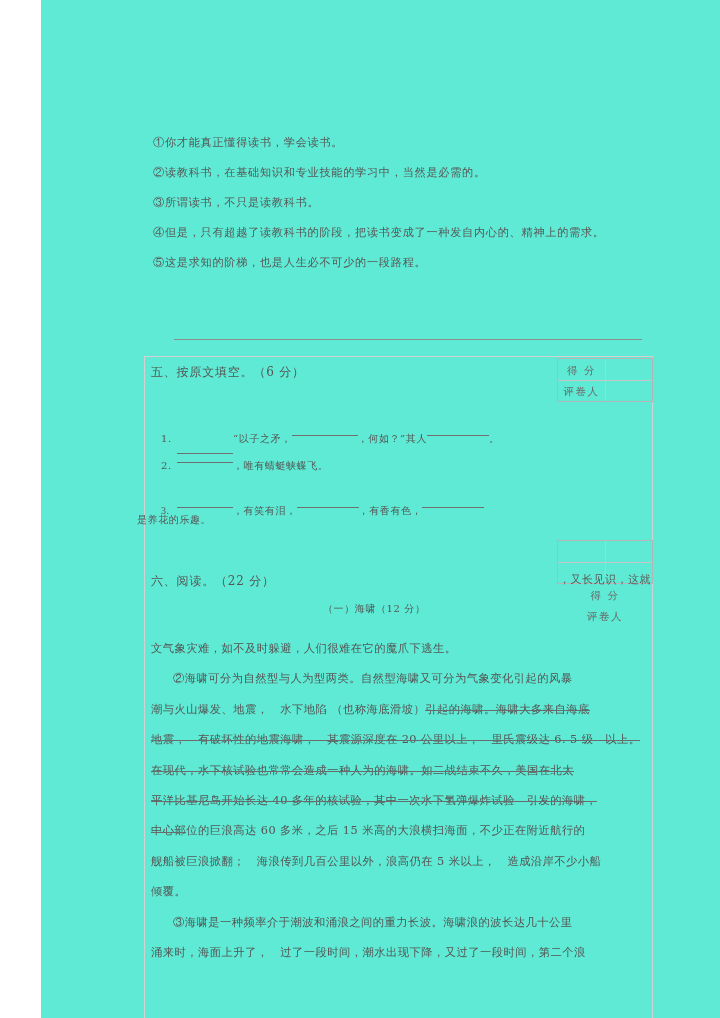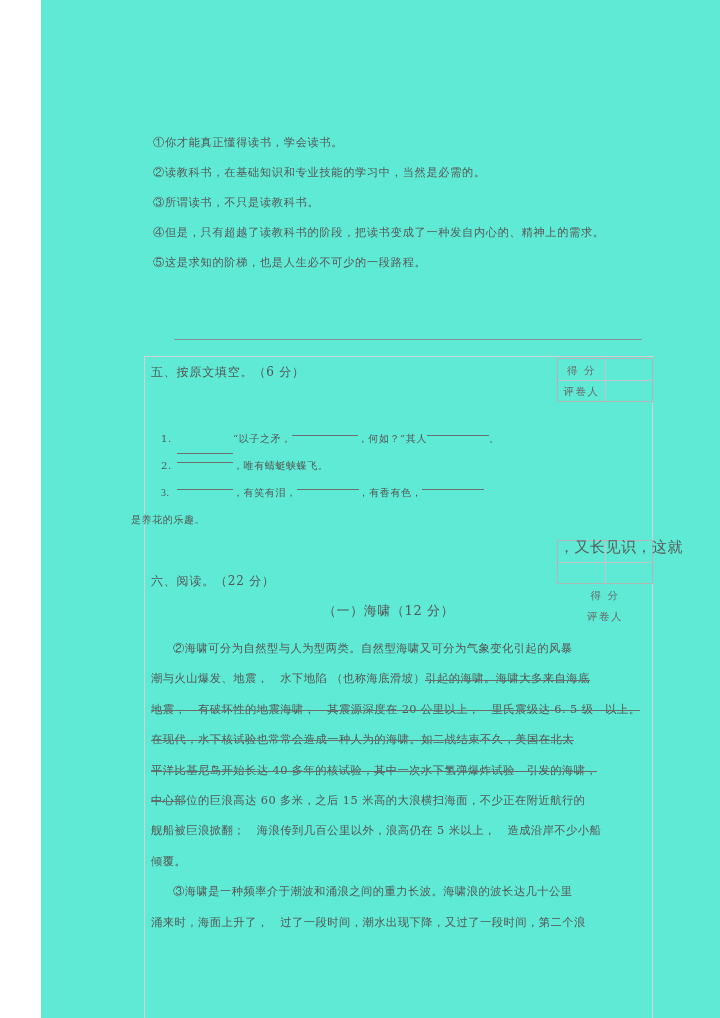--- a/index.html
+++ b/index.html
@@ -107,22 +107,22 @@
     color: #6a6a6a;
     letter-spacing: 1.6px;
   }
   #sb2-defen  { left: 516px; top: 589px; }
   #sb2-pingjuan { left: 516px; top: 610px; }
 
   
   .stray-text {
     position: absolute;
     left: 518px;
-    top: 538px;
-    font-size: 15px;
+    top: 572px;
+    font-size: 11px;
     letter-spacing: 0.5px;
     color: #5a5a5a;
     white-space: nowrap;
     z-index: 5;
   }
 
   
   .sec-head {
     position: absolute;
     font-size: 12px;
@@ -137,22 +137,22 @@
   .fib {
     position: absolute;
     left: 110px;
     font-size: 10px;
     letter-spacing: 0.6px;
     color: #555555;
     white-space: nowrap;
   }
   #fib1 { top: 432px; }
   #fib2 { top: 459px; }
-  #fib3 { top: 486px; font-family: Liberation Serif, serif; }
-  #fib-tail { left: 90px; top: 513px; }
+  #fib3 { top: 504px; font-family: Liberation Serif, serif; }
+  #fib-tail { left: 96px; top: 513px; }
 
   .fib-num { display: inline-block; width: 26px; padding-left: 10px; box-sizing: border-box; }
   .blank {
     display: inline-block;
     position: relative;
     vertical-align: baseline;
   }
   
   .blank::after {
     content: "";
@@ -167,21 +167,21 @@
 
   .b-short { width: 56px; }
   .b-med   { width: 62px; }
   .b-long  { width: 66px; }
 
   
   #read-title {
     position: absolute;
     left: 282px;
     top: 602px;
-    font-size: 13px;
+    font-size: 10px;
     letter-spacing: 0.6px;
     color: #555555;
     white-space: nowrap;
   }
 
   
   .passage {
     position: absolute;
     left: 110px;
     top: 634px;
@@ -257,20 +257,21 @@
     <div class="hline"></div>
   </div>
   <div class="stray-text">，又长见识，这就</div>
   <div class="sb-outside" id="sb2-defen">得 分</div>
   <div class="sb-outside" id="sb2-pingjuan">评卷人</div>
 
   <div class="sec-head" id="sec6">六、阅读。（22 分）</div>
   <div id="read-title">（一）海啸（12 分）</div>
 
   <div class="passage" id="passage">
+      <div class="p-line"><span>文气象灾难，如不及时躲避，人们很难在它的魔爪下逃生。</span></div>
       <div class="p-line indent"><span>②海啸可分为自然型与人为型两类。自然型海啸又可分为气象变化引起的风暴</span></div>
       <div class="p-line"><span>潮与火山爆发、地震，　水下地陷 （也称海底滑坡）</span><span class="strike">引起的海啸。海啸大多来自海底</span></div>
       <div class="p-line"><span class="strike">地震，　有破坏性的地震海啸，　其震源深度在 20 公里以上，　里氏震级达 6. 5 级　以上。</span></div>
       <div class="p-line"><span class="strike">在现代，水下核试验也常常会造成一种人为的海啸。如二战结束不久，美国在北太</span></div>
       <div class="p-line"><span class="strike">平洋比基尼岛开始长达 40 多年的核试验，其中一次水下氢弹爆炸试验　引发的海啸，</span></div>
       <div class="p-line"><span class="strike">中心部</span><span>位的巨浪高达 60 多米，之后 15 米高的大浪横扫海面，不少正在附近航行的</span></div>
       <div class="p-line"><span>舰船被巨浪掀翻；　海浪传到几百公里以外，浪高仍在 5 米以上，　造成沿岸不少小船</span></div>
       <div class="p-line"><span>倾覆。</span></div>
       <div class="p-line indent"><span>③海啸是一种频率介于潮波和涌浪之间的重力长波。海啸浪的波长达几十公里</span></div>
       <div class="p-line"><span>涌来时，海面上升了，　过了一段时间，潮水出现下降，又过了一段时间，第二个浪</span></div>

